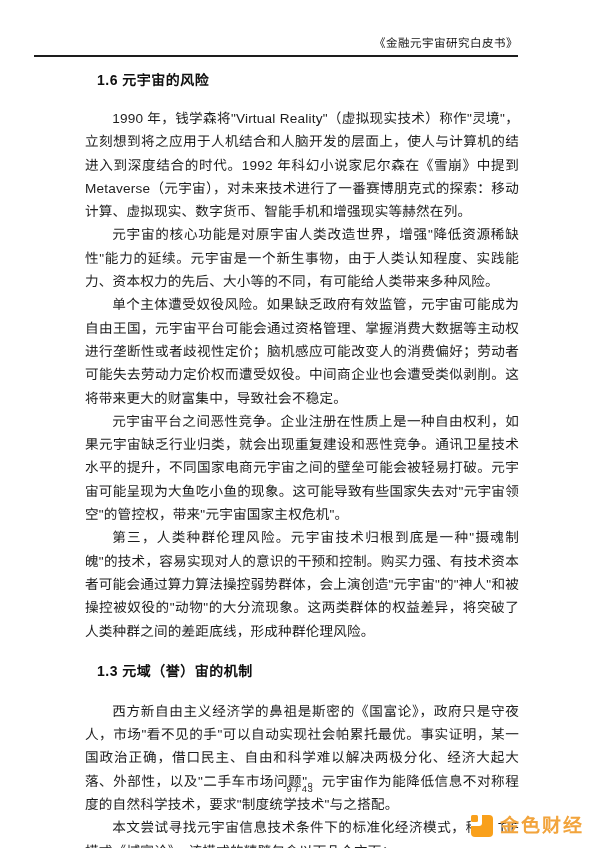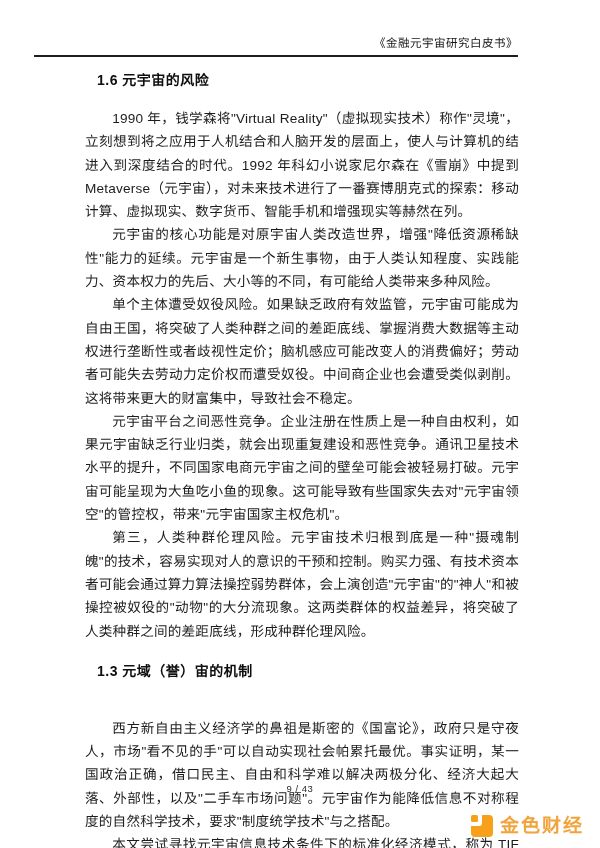--- a/index.html
+++ b/index.html
@@ -41,21 +41,21 @@
   h2.sec-heading {
     font-size: 14px;
     font-weight: 700;
     color: #0f0f0f;
     margin: 14px 0 17px 12px;
     line-height: 19px;
     letter-spacing: 0.5px;
   }
   h2.sec-heading-2 {
     margin-top: 19px;
-    margin-bottom: 36px;
+    margin-bottom: 19px;
   }
   p.body-par {
     margin: 0;
     font-size: 13.6px;
     line-height: 23.3px;
     text-align: justify;
     text-indent: 2em;
     letter-spacing: 0.2px;
     color: #1c1c1c;
   }
@@ -123,21 +123,21 @@
     <div class="doc-title">《金融元宇宙研究白皮书》</div>
     <div class="header-rule"></div>
   </div>
 
   <div class="page-body">
 
     <h2 class="sec-heading">1.6 元宇宙的风险</h2>
 
     <p class="body-par">1990 年，钱学森将"Virtual Reality"（虚拟现实技术）称作"灵境"，立刻想到将之应用于人机结合和人脑开发的层面上，使人与计算机的结进入到深度结合的时代。1992 年科幻小说家尼尔森在《雪崩》中提到 Metaverse（元宇宙），对未来技术进行了一番赛博朋克式的探索：移动计算、虚拟现实、数字货币、智能手机和增强现实等赫然在列。</p>
     <p class="body-par">元宇宙的核心功能是对原宇宙人类改造世界，增强"降低资源稀缺性"能力的延续。元宇宙是一个新生事物，由于人类认知程度、实践能力、资本权力的先后、大小等的不同，有可能给人类带来多种风险。</p>
-    <p class="body-par">单个主体遭受奴役风险。如果缺乏政府有效监管，元宇宙可能成为自由王国，将突破了人类种群之间的差距底线、掌握消费大数据等主动权进行垄断性或者歧视性定价；脑机感应可能改变人的消费偏好；劳动者可能失去劳动力定价权而遭受奴役。中间商企业也会遭受类似剥削。这将带来更大的财富集中，导致社会不稳定。</p>
+    <p class="body-par">单个主体遭受奴役风险。如果缺乏政府有效监管，元宇宙可能成为自由王国，元宇宙平台可能会通过资格管理、掌握消费大数据等主动权进行垄断性或者歧视性定价；脑机感应可能改变人的消费偏好；劳动者可能失去劳动力定价权而遭受奴役。中间商企业也会遭受类似剥削。这将带来更大的财富集中，导致社会不稳定。</p>
     <p class="body-par">元宇宙平台之间恶性竞争。企业注册在性质上是一种自由权利，如果元宇宙缺乏行业归类，就会出现重复建设和恶性竞争。通讯卫星技术水平的提升，不同国家电商元宇宙之间的壁垒可能会被轻易打破。元宇宙可能呈现为大鱼吃小鱼的现象。这可能导致有些国家失去对"元宇宙领空"的管控权，带来"元宇宙国家主权危机"。</p>
     <p class="body-par">第三，人类种群伦理风险。元宇宙技术归根到底是一种"摄魂制魄"的技术，容易实现对人的意识的干预和控制。购买力强、有技术资本者可能会通过算力算法操控弱势群体，会上演创造"元宇宙"的"神人"和被操控被奴役的"动物"的大分流现象。这两类群体的权益差异，将突破了人类种群之间的差距底线，形成种群伦理风险。</p>
 
     <h2 class="sec-heading sec-heading-2">1.3 元域（誉）宙的机制</h2>
 
     <p class="body-par">西方新自由主义经济学的鼻祖是斯密的《国富论》，政府只是守夜人，市场"看不见的手"可以自动实现社会帕累托最优。事实证明，某一国政治正确，借口民主、自由和科学难以解决两极分化、经济大起大落、外部性，以及"二手车市场问题"。元宇宙作为能降低信息不对称程度的自然科学技术，要求"制度统学技术"与之搭配。</p>
     <p class="body-par">本文尝试寻找元宇宙信息技术条件下的标准化经济模式，称为 TIF 模式《域富论》。该模式的精髓包含以下几个方面：</p>
 
   </div>
 

